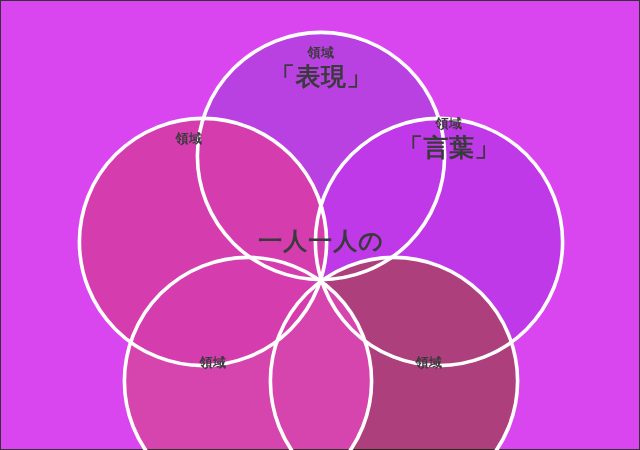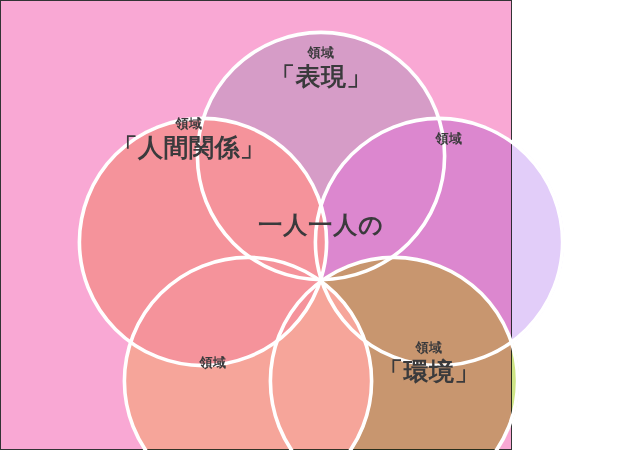--- a/index.html
+++ b/index.html
@@ -8,25 +8,25 @@
     background: #ffffff;
   }
   body {
     width: 640px;
     height: 450px;
     overflow: hidden;
     font-family: "DejaVu Sans", "Liberation Sans", sans-serif;
   }
   #canvas {
     position: relative;
-    width: 512px;
+    width: 640px;
     height: 450px;
     box-sizing: border-box;
     border: 1px solid #333335;
-    background: #f9a8d4;
+    background: #d946ef;
   }
   #diagram-svg {
     position: absolute;
     left: 0;
     top: 0;
     width: 640px;
     height: 450px;
     display: block;
   }
   .label {
@@ -89,33 +89,32 @@
       </g>
   </svg>
 
   <div class="label" style="left:320px; top:68px;">
     <span class="kicker">領域</span>
     <span class="name">「表現」</span>
   </div>
 
   <div class="label" style="left:448px; top:139px;">
     <span class="kicker">領域</span>
+    <span class="name">「言葉」</span>
   </div>
 
   <div class="label" style="left:428px; top:363px;">
     <span class="kicker">領域</span>
-    <span class="name">「環境」</span>
   </div>
 
   <div class="label" style="left:212px; top:363px;">
     <span class="kicker">領域</span>
   </div>
 
   <div class="label" style="left:188px; top:139px;">
     <span class="kicker">領域</span>
-    <span class="name">「人間関係」</span>
   </div>
 
-  <div class="center-label" style="left:320px; top:225px;">
+  <div class="center-label" style="left:320px; top:241px;">
     <span>一人一人の</span>
   </div>
 
 </div>
 
 </body></html>

